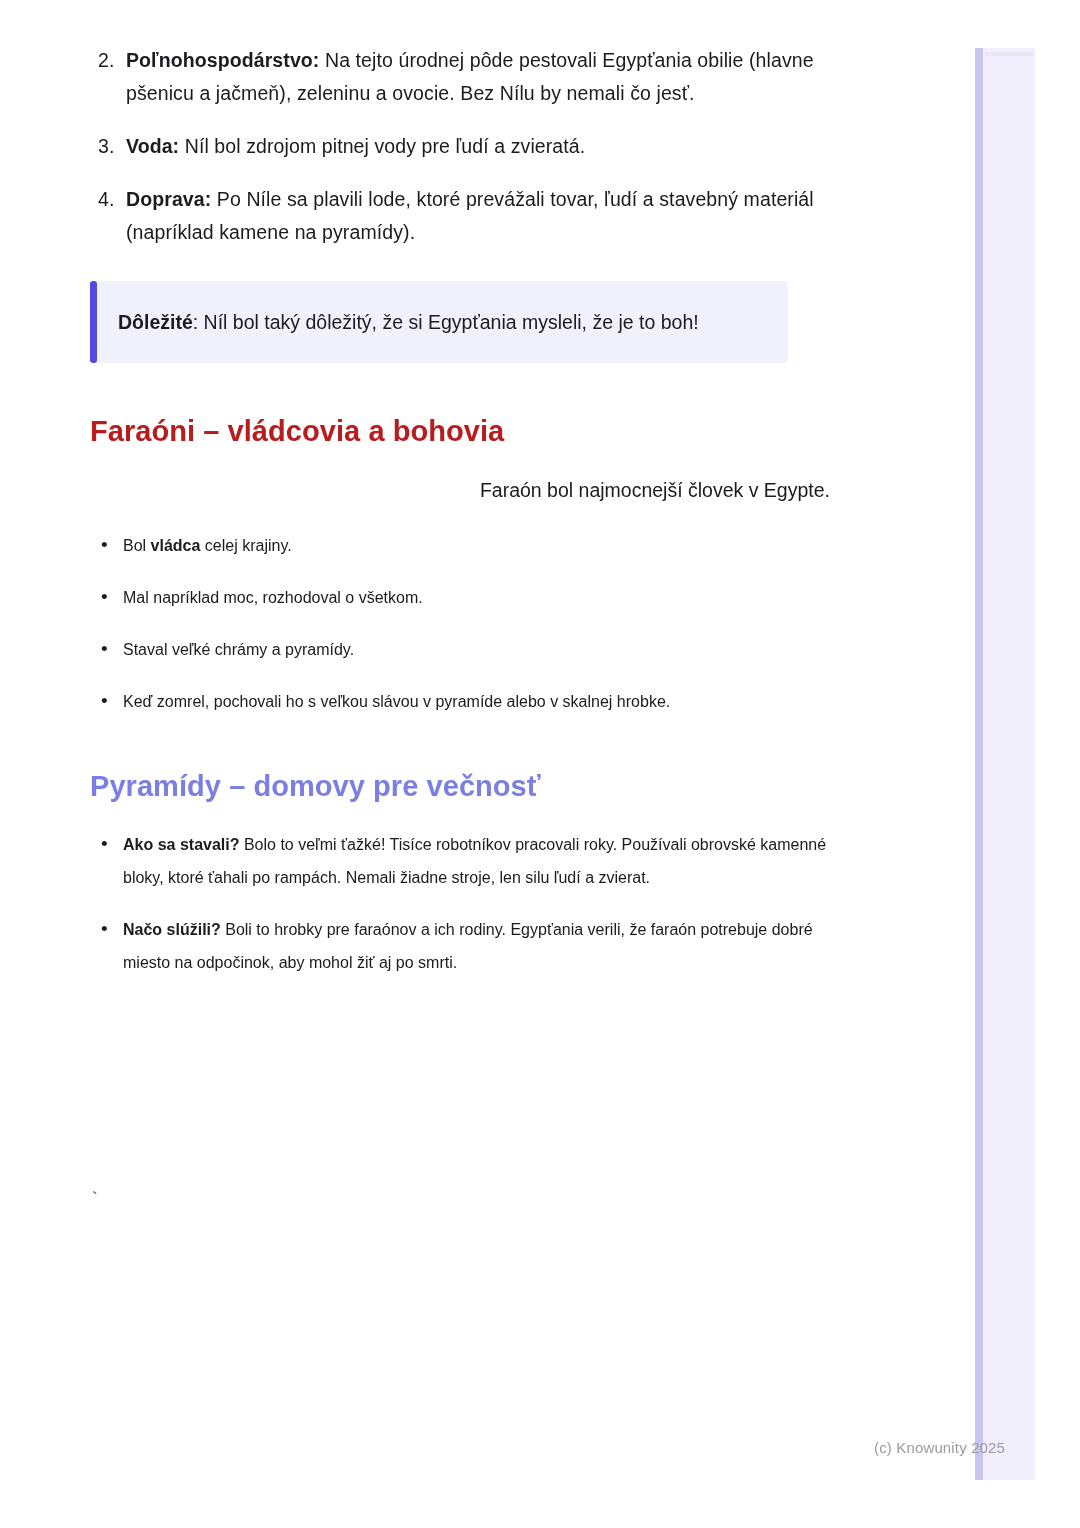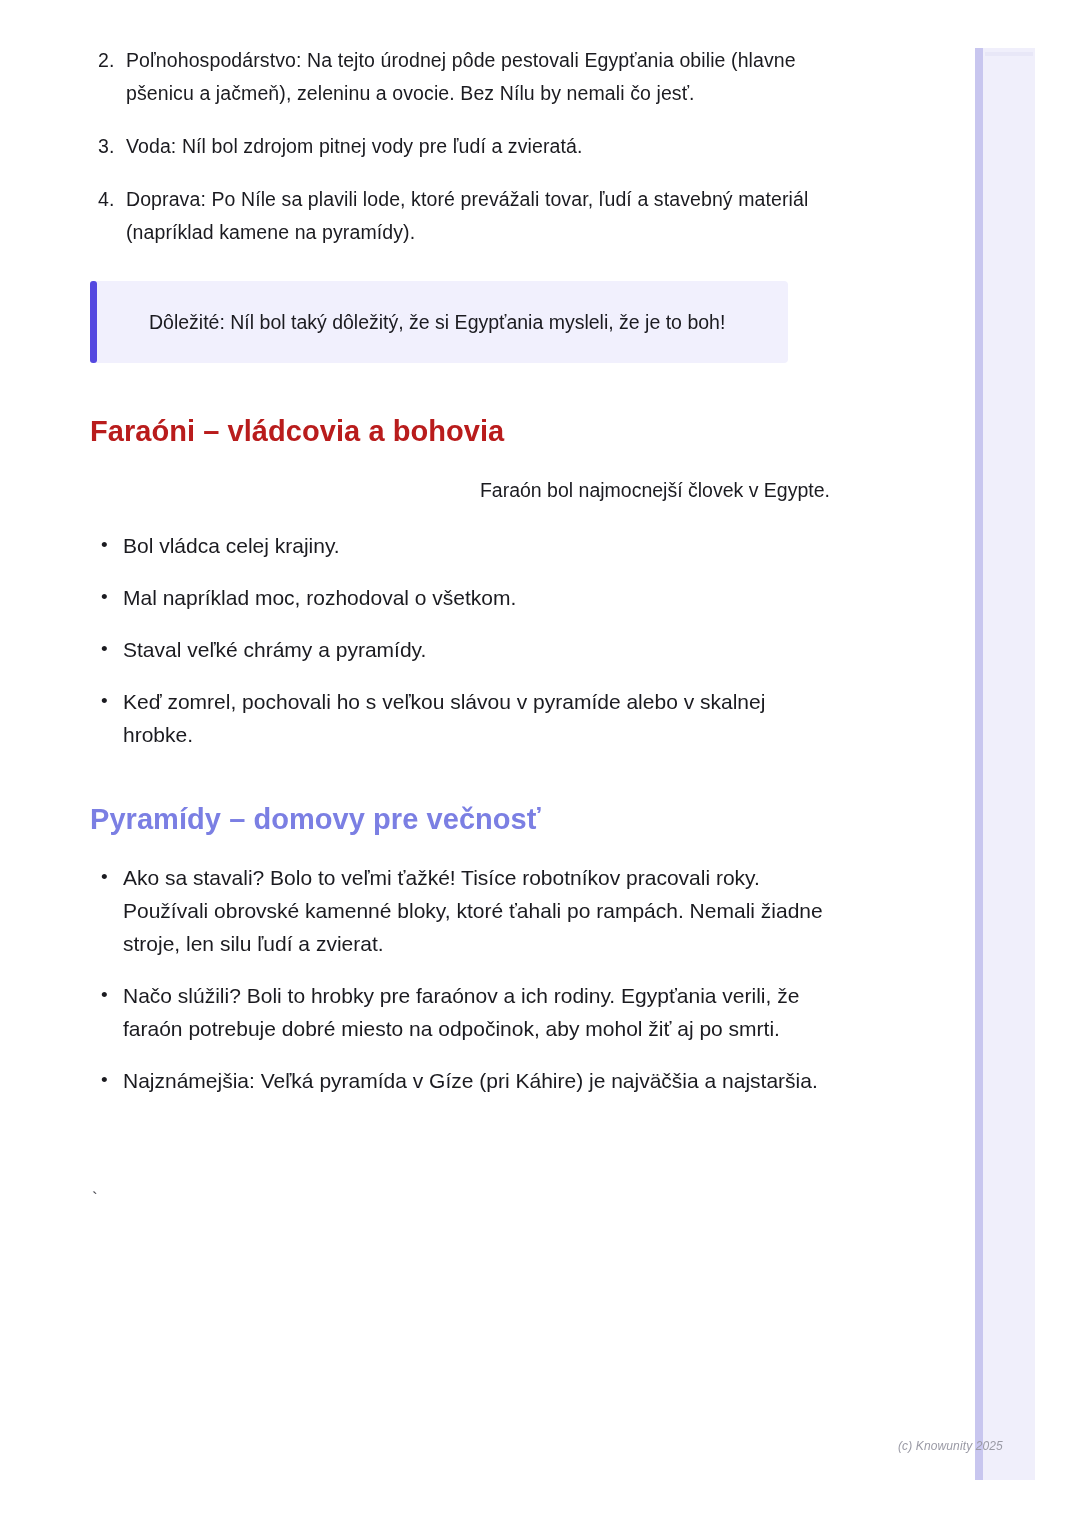--- a/index.html
+++ b/index.html
@@ -72,21 +72,21 @@
     font-size: 19.5px;
   }
 
   
   .callout {
     position: relative;
     margin-top: 32px;
     margin-bottom: 0;
     background: #f1f0fd;
     border-radius: 4px;
-    padding: 26px 24px 26px 59px;
+    padding: 26px 24px 26px 28px;
     width: 698px;
     box-sizing: border-box;
   }
   .callout .bar {
     position: absolute;
     left: 0;
     top: 0;
     bottom: 0;
     width: 7px;
     background: #5448e0;
@@ -117,53 +117,52 @@
 
   ul.bullet-list {
     list-style: none;
     margin: 24px 0 0 0;
     padding: 0;
   }
   ul.bullet-list > li {
     position: relative;
     padding-left: 33px;
     margin-bottom: 19px;
-    font-size: 21px;
+    font-size: 16px;
     line-height: 33px;
     color: #1b1b20;
   }
   ul.bullet-list > li::before {
     content: "\2022";
     position: absolute;
     left: 11px;
     top: -1px;
     font-size: 19px;
     color: #1b1b20;
   }
 
-  b, strong { font-weight: normal; }
+  b, strong { font-weight: bold; }
 
   .tick-mark {
     position: absolute;
     left: 92px;
     top: 1190px;
     font-size: 17px;
     color: #4a4a52;
     line-height: 1;
   }
 
   .footer {
     position: absolute;
-    left: 898px;
+    left: 874px;
     top: 1439px;
-    font-size: 12px;
+    font-size: 15px;
     color: #9a9aa5;
     white-space: nowrap;
     letter-spacing: 0.01em;
-    font-style: italic;
   }
 </style>
 </head>
 <body>
 
 <div class="page">
 
   <div class="side-panel"></div>
   <div class="side-panel-edge"></div>
   <div class="side-panel-inner-line"></div>
@@ -195,21 +194,20 @@
       <li><span>Mal napríklad moc, rozhodoval o všetkom.</span></li>
       <li><span>Staval veľké chrámy a pyramídy.</span></li>
       <li><span>Keď zomrel, pochovali ho s veľkou slávou v pyramíde alebo v skalnej hrobke.</span></li>
     </ul>
 
     <h2 class="section-heading" style="color: rgb(123, 127, 227);">Pyramídy – domovy pre večnosť</h2>
 
     <ul class="bullet-list">
       <li><b>Ako sa stavali?</b><span> Bolo to veľmi ťažké! Tisíce robotníkov pracovali roky. Používali obrovské kamenné bloky, ktoré ťahali po rampách. Nemali žiadne stroje, len silu ľudí a zvierat.</span></li>
       <li><b>Načo slúžili?</b><span> Boli to hrobky pre faraónov a ich rodiny. Egypťania verili, že faraón potrebuje dobré miesto na odpočinok, aby mohol žiť aj po smrti.</span></li>
-      <li><b>Najznámejšia:</b><span> Veľká pyramída v Gíze (pri Káhire) je najväčšia a najstaršia.</span></li>
     </ul>
 
   </div>
 
   <div class="tick-mark">`</div>
 
   <div class="footer">(c) Knowunity 2025</div>
 
 </div>
 

